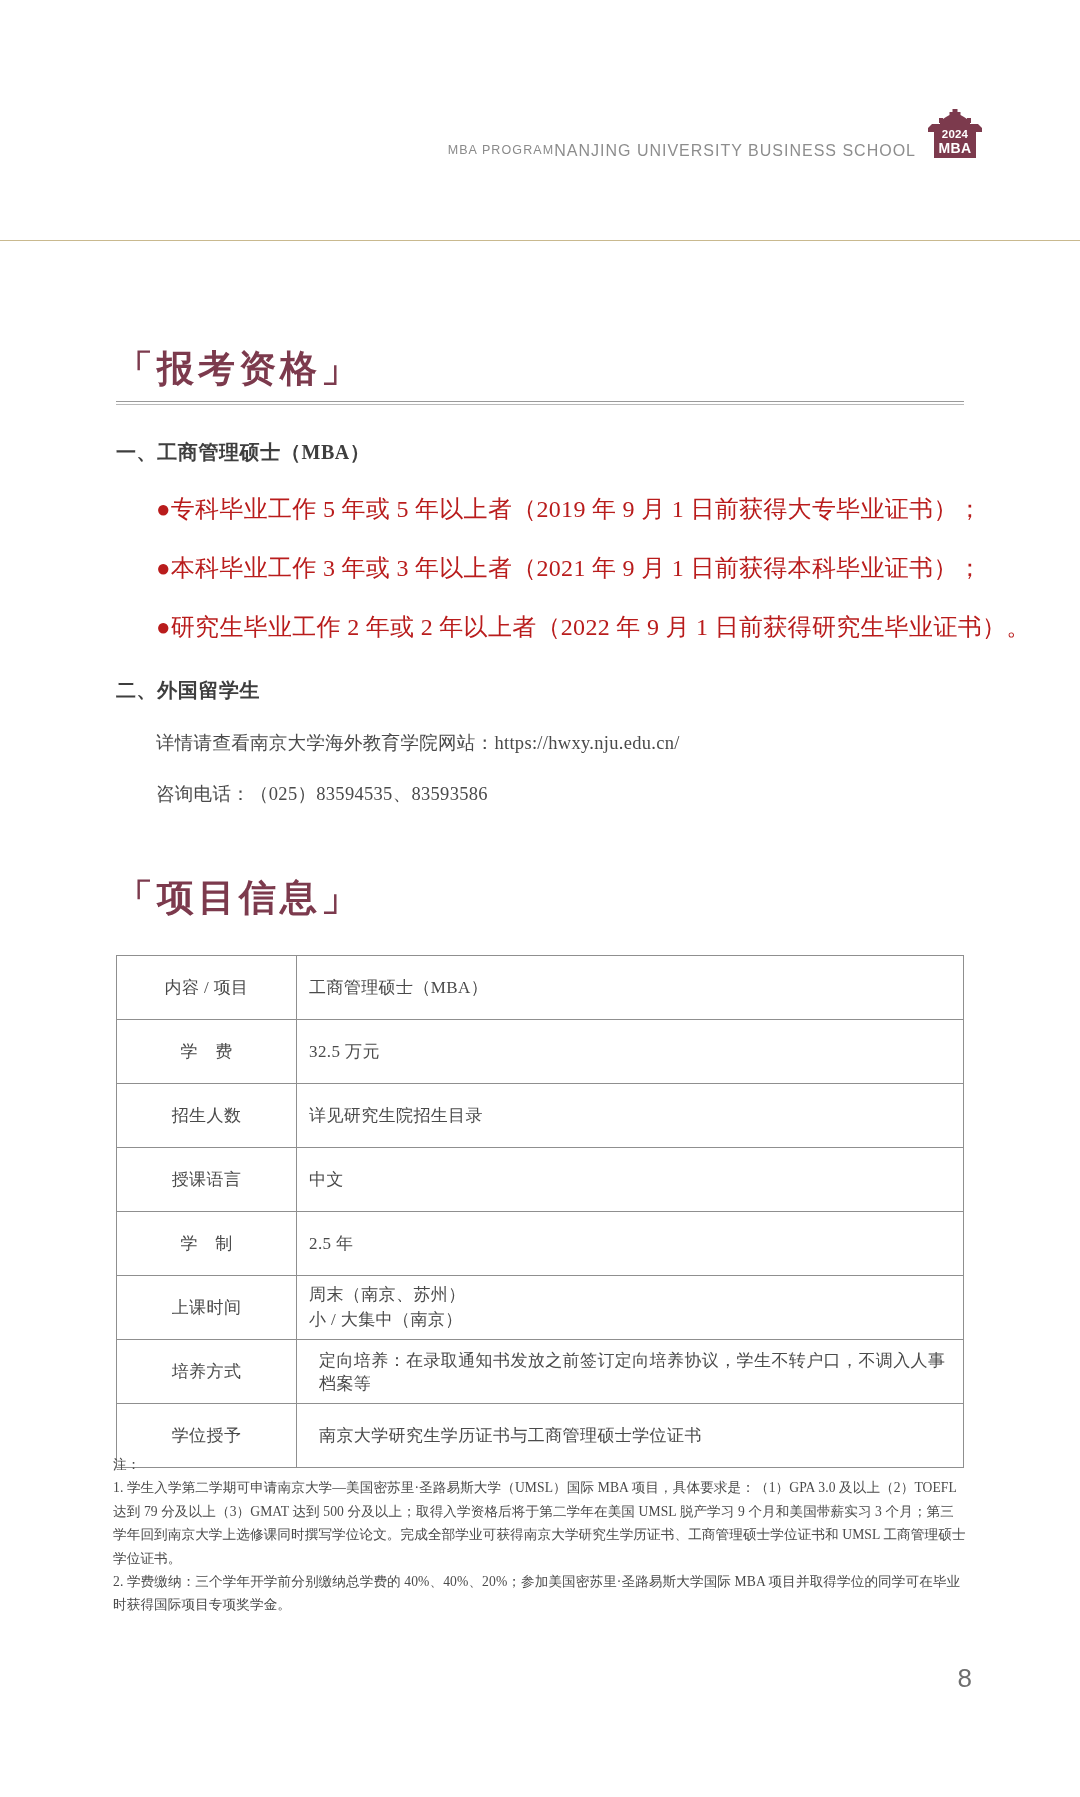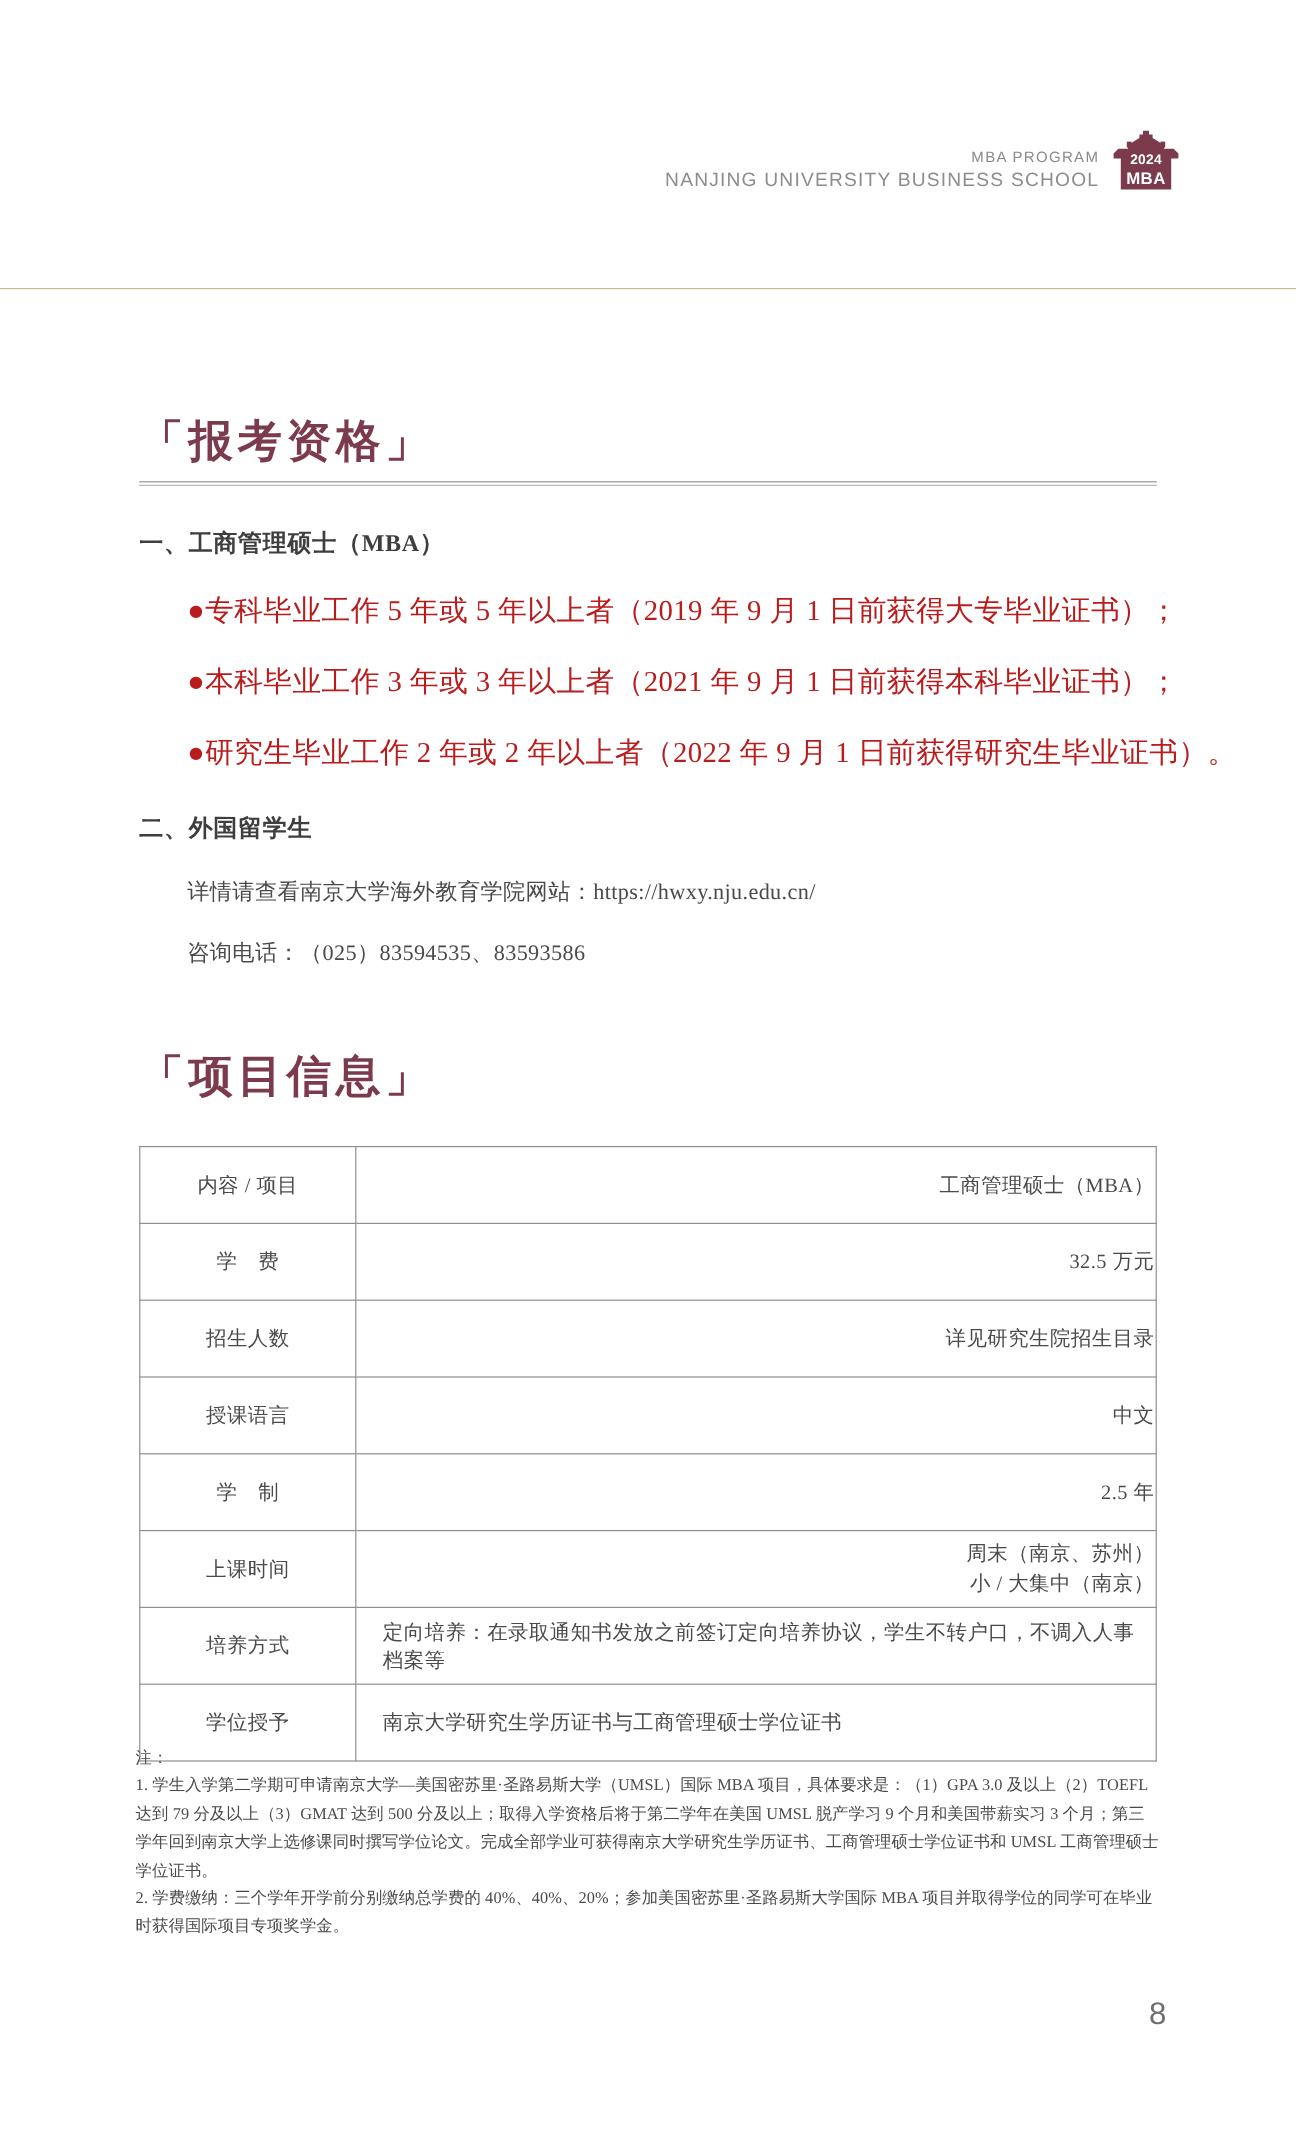--- a/index.html
+++ b/index.html
@@ -18,21 +18,21 @@
   .page-header {
     position: absolute;
     top: 108px;
     right: 96px;
     display: flex;
     align-items: flex-end;
     gap: 10px;
   }
   .header-text {
     display: flex;
-    flex-direction: column;
+    flex-direction: row;
     align-items: flex-end;
     font-family: "Liberation Sans", "DejaVu Sans", sans-serif;
     color: #8a8a8a;
     line-height: 1.15;
   }
   .header-program {
     font-size: 12.5px;
     letter-spacing: 1.1px;
     margin-bottom: 3px;
   }
@@ -137,29 +137,29 @@
     top: 955px;
     width: 848px;
     border-collapse: collapse;
     table-layout: fixed;
   }
   .info-table td {
     border: 1px solid #8f8f8f;
     font-size: 17px;
     color: #4a4a4a;
     letter-spacing: .4px;
-    padding: 0 1px;
+    padding: 0 12px;
   }
   .info-table td.label {
     width: 180px;
     text-align: center;
     height: 64px;
   }
   .info-table td.value {
-    text-align: right;
+    text-align: left;
     height: 64px;
   }
   .info-table td.value.left {
     text-align: left;
     padding-left: 22px;
   }
   .info-table td.value .l2 { display: block; line-height: 1.45; }
 
   
   .notes {

